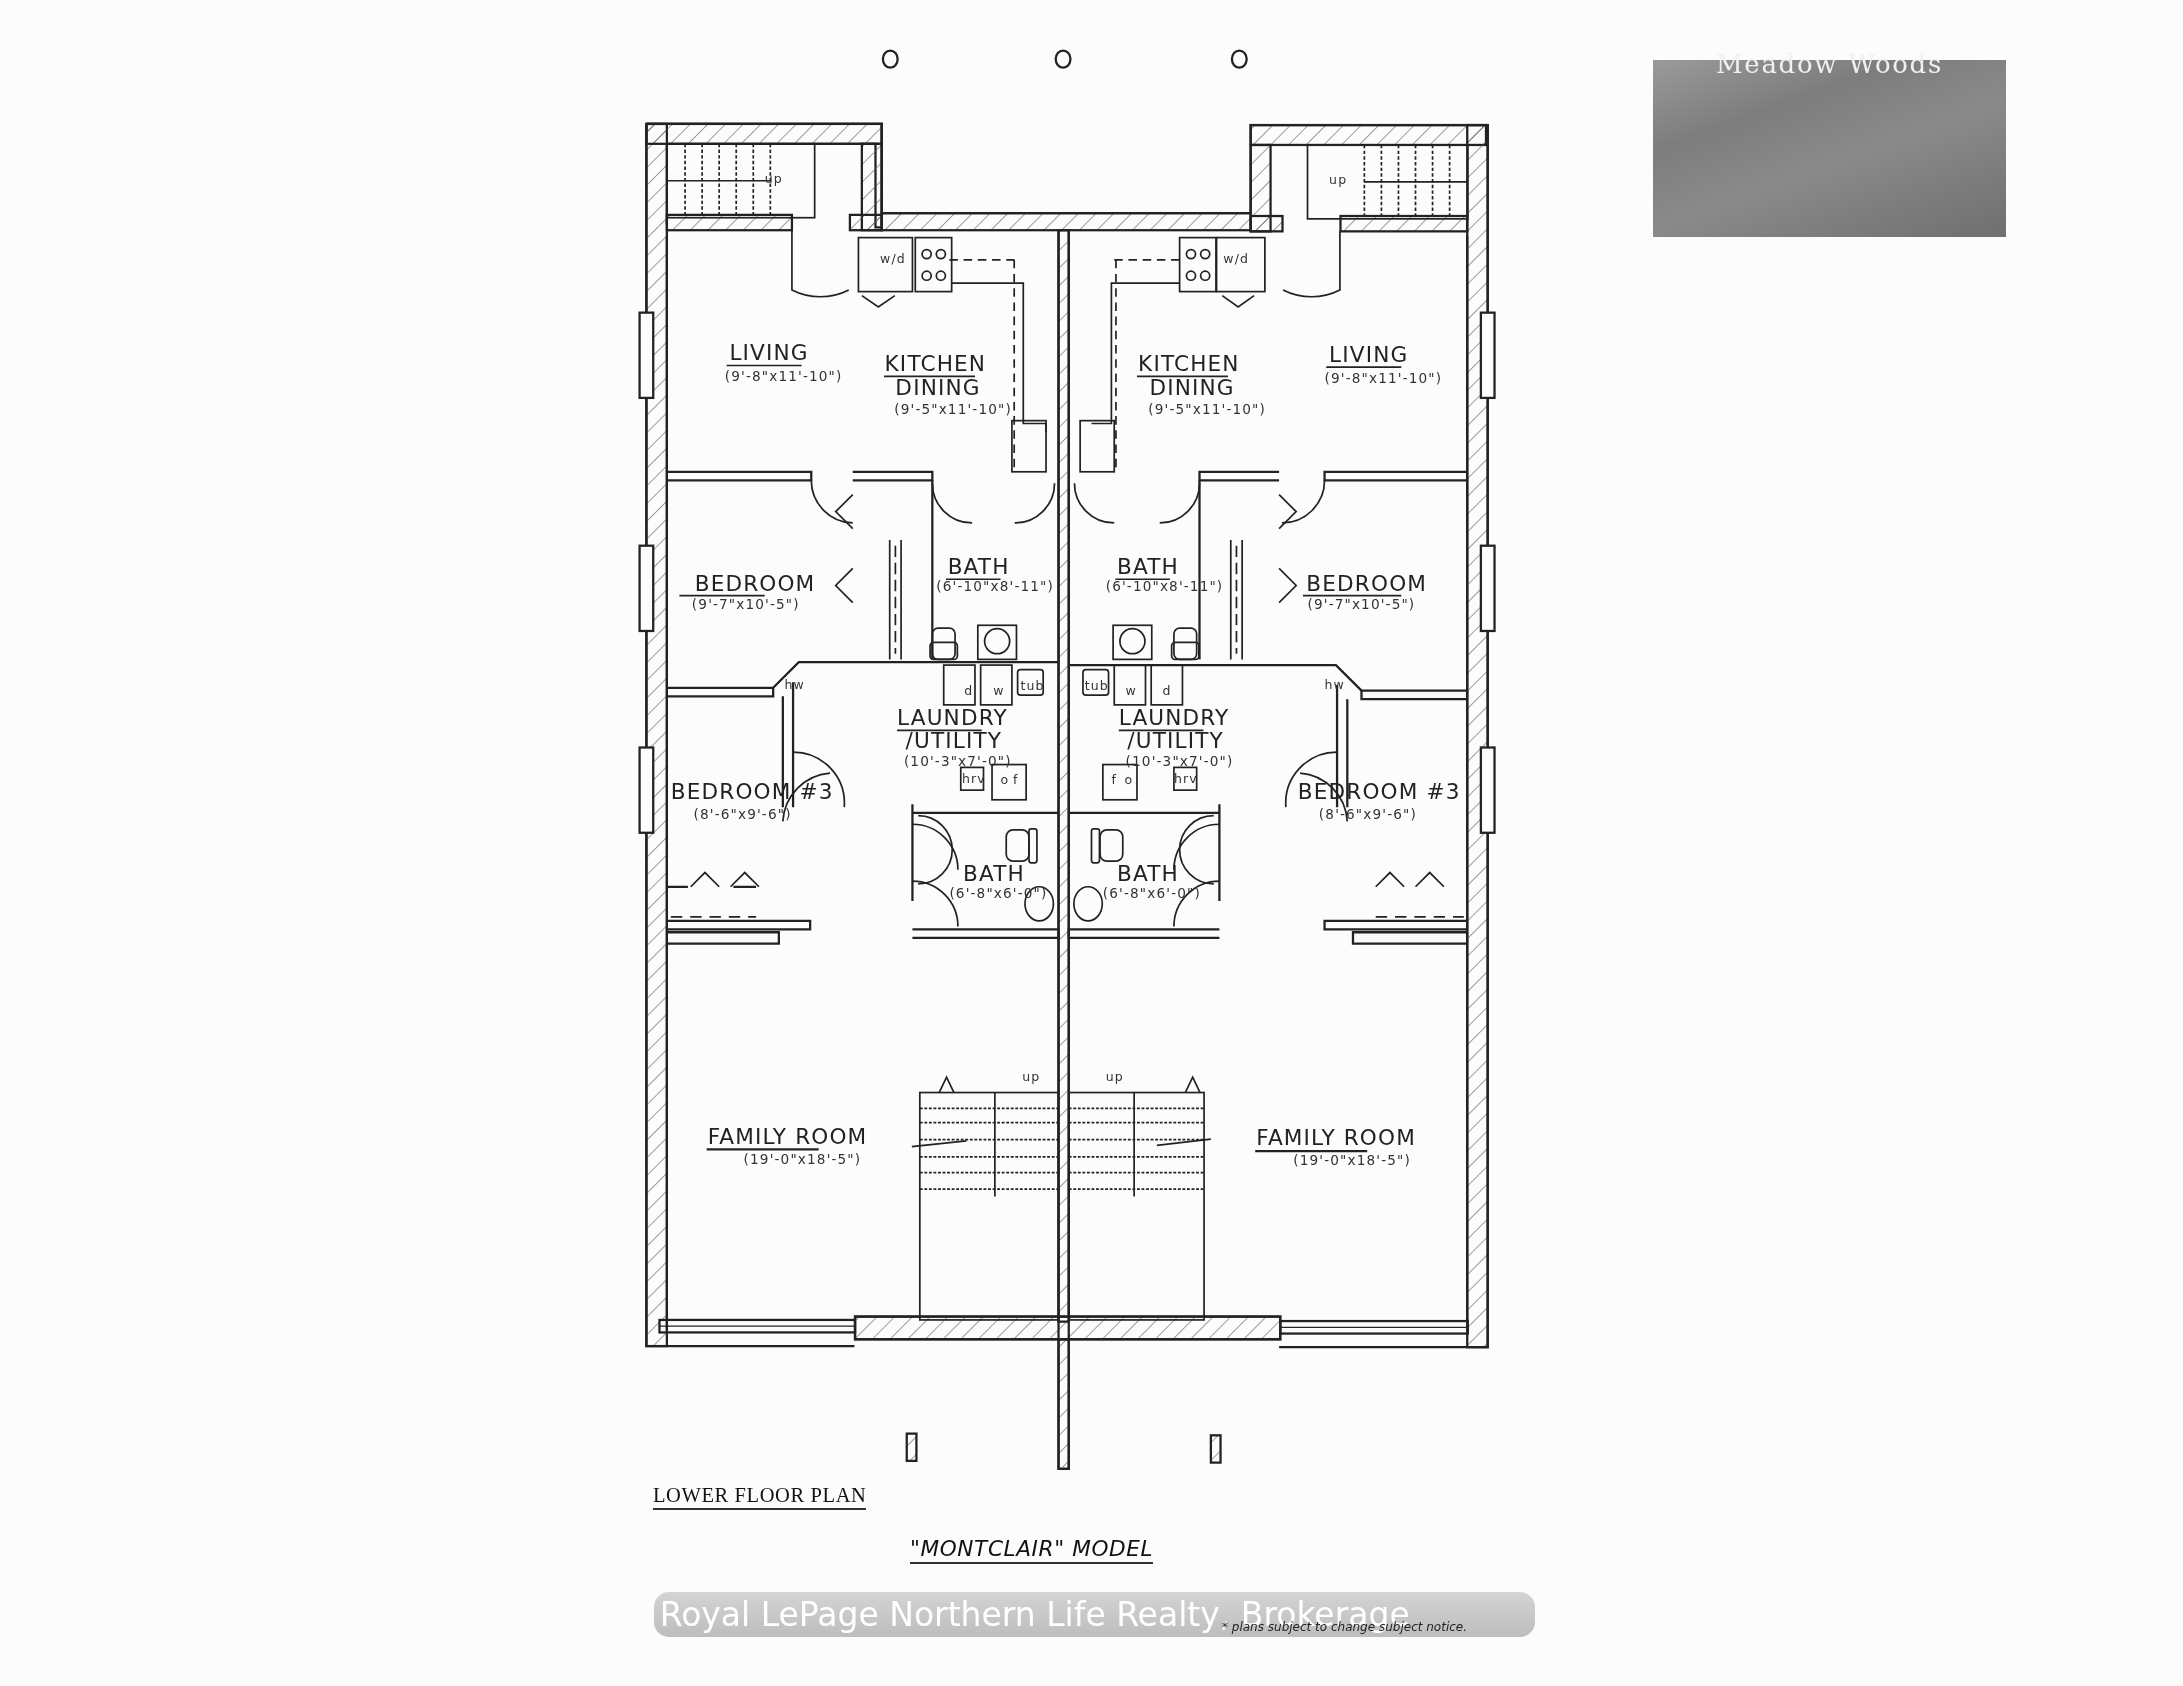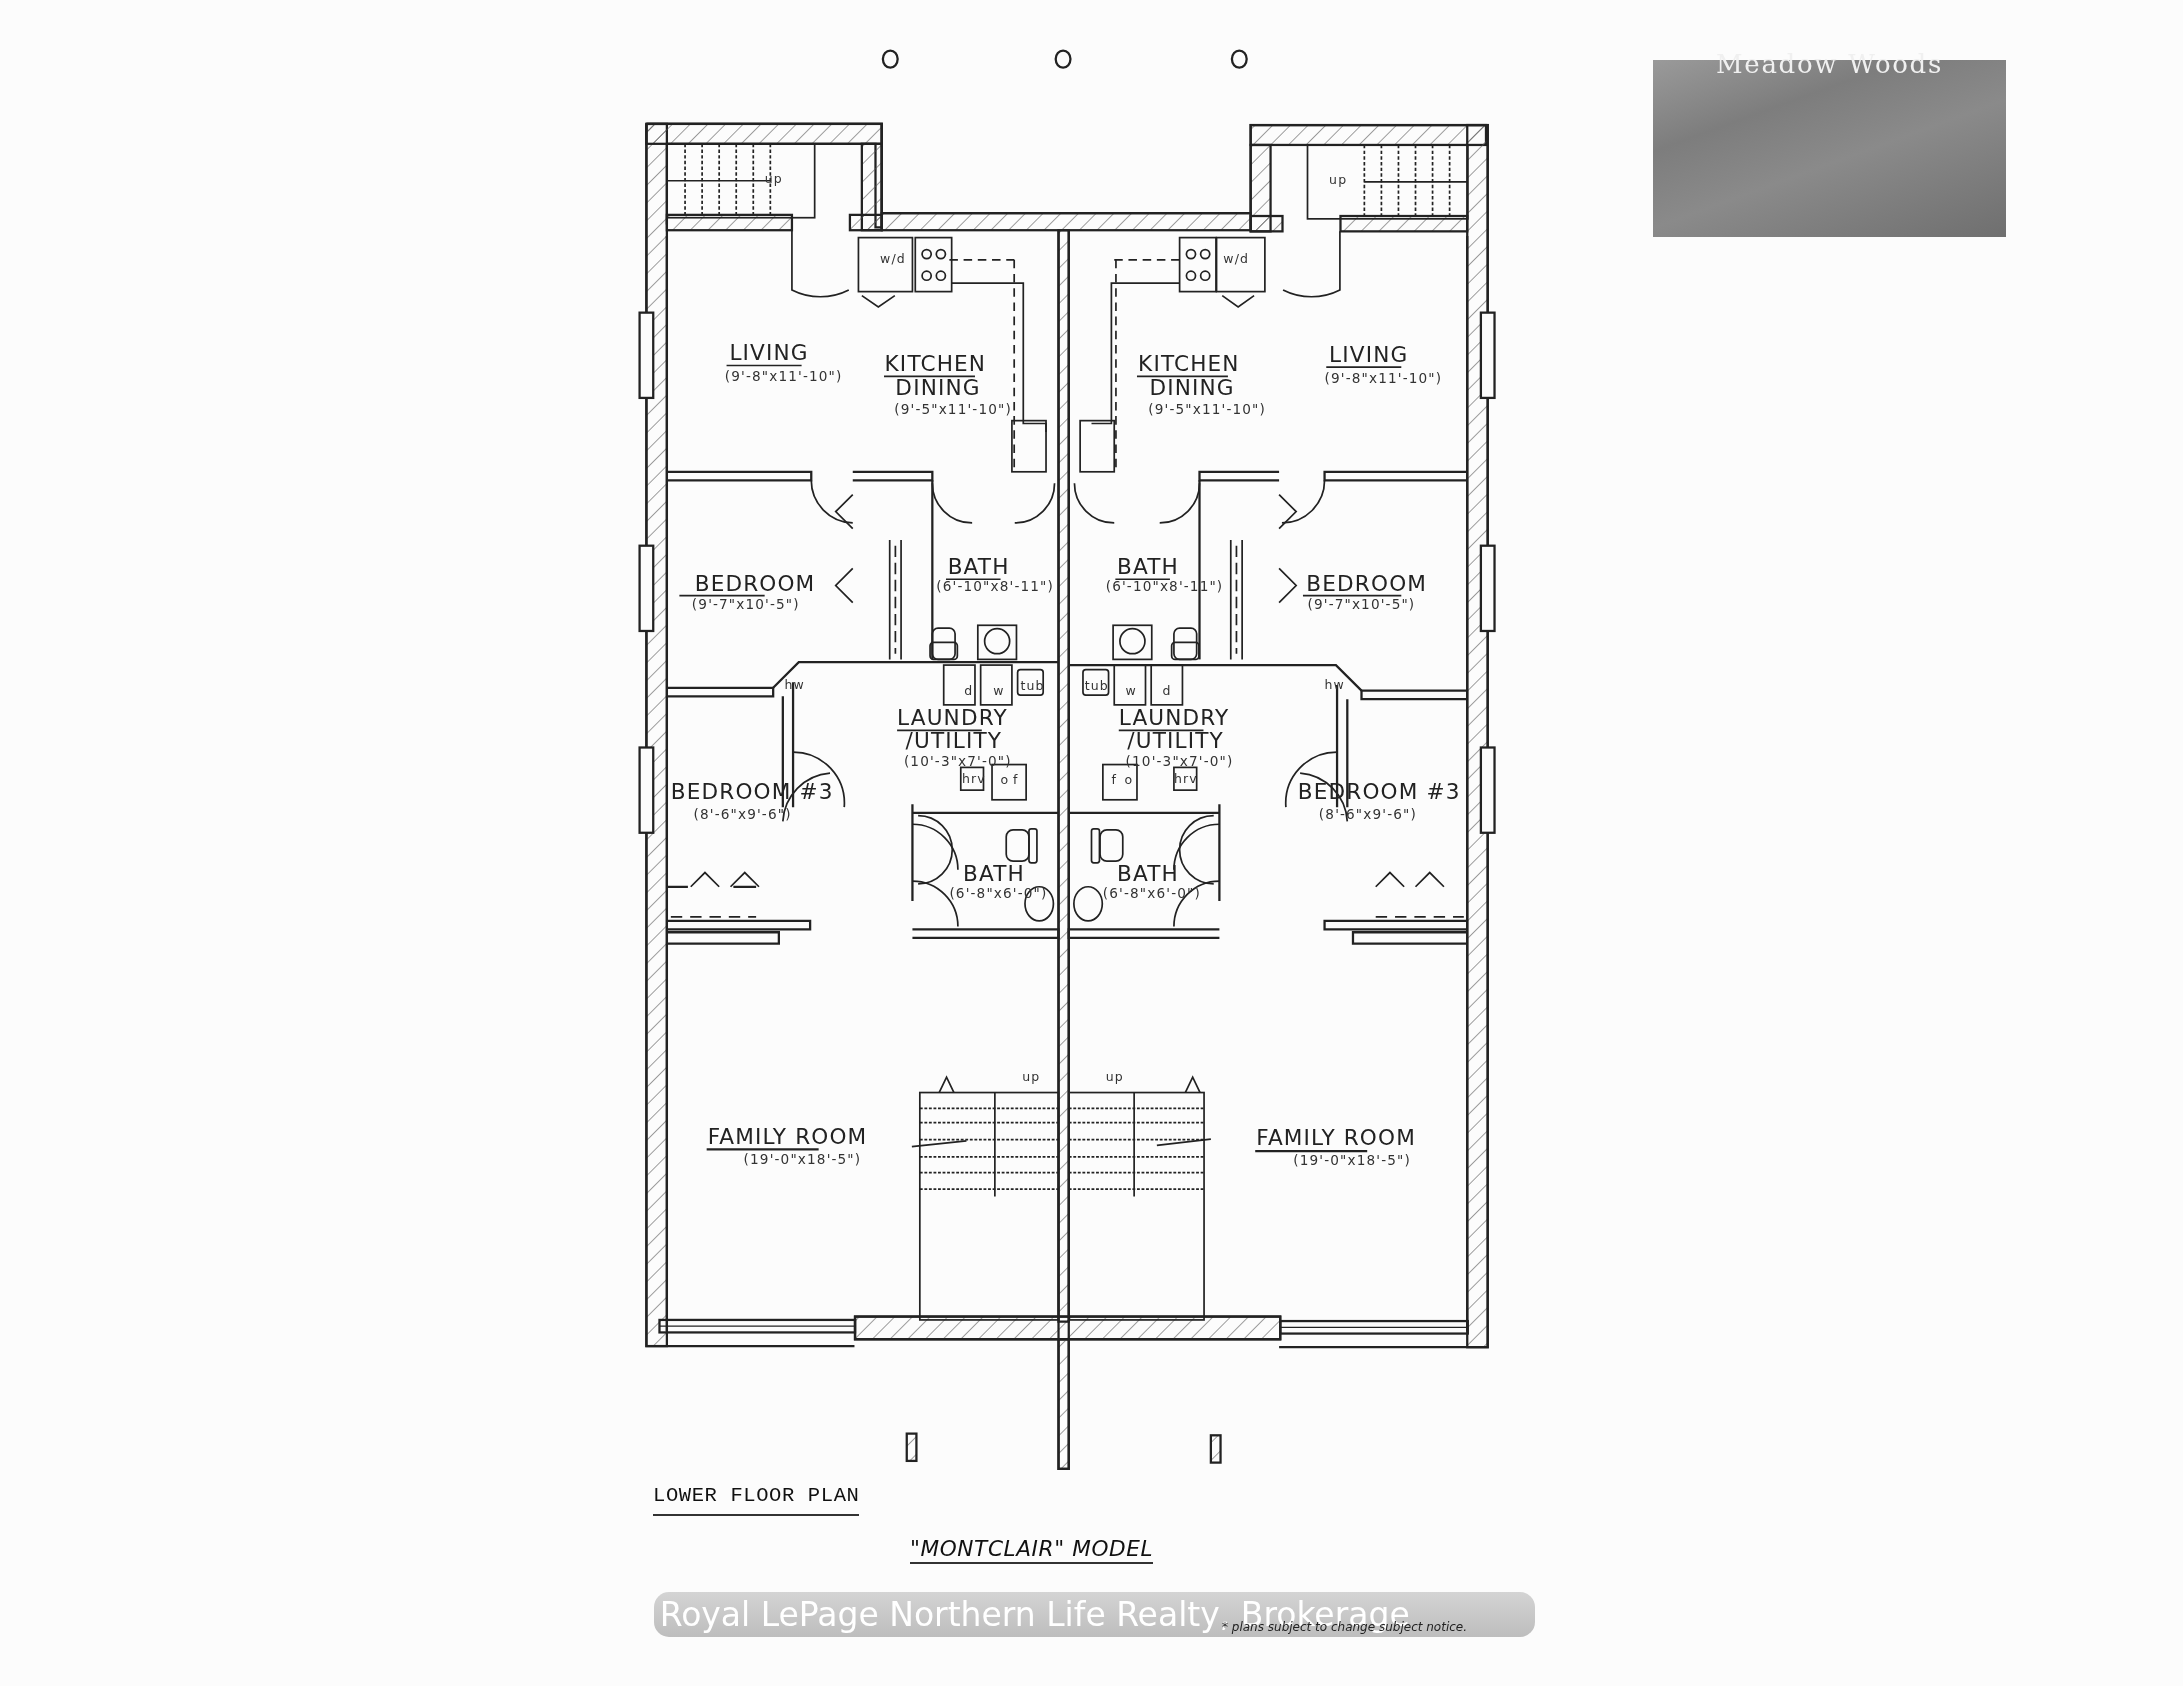--- a/index.html
+++ b/index.html
@@ -16,21 +16,21 @@
     display:flex; align-items:flex-start; justify-content:center;
   }
   .logo-text { font-family:"DejaVu Serif", serif; color:#f0f0f0; font-size:26px; letter-spacing:1.7px; margin-top:-11.4px; }
   .watermark-band {
     position:absolute; left:654px; top:1592px; width:881px; height:45px;
     background:linear-gradient(180deg,#d4d4d4,#bdbdbd);
     display:flex; align-items:center; padding-left:5.7px; box-sizing:border-box;border-radius:15px;
   }
   .watermark-text { font-family:"DejaVu Sans", sans-serif; font-size:33px; color:#ffffff; white-space:nowrap; }
   .disclaimer { position:absolute; left:1222px; top:1620px; font-family:"DejaVu Sans", sans-serif; font-size:12px; color:#222; font-style:italic; white-space:nowrap; }
-  .title-lower { position:absolute; left:653px; top:1484px; font-family:Liberation Mono, monospace; font-size:20.5px; color:#111; border-bottom:2.8px solid #333; padding-bottom:7px; letter-spacing:0.6px; }
+  .title-lower { position:absolute; left:653px; top:1484px; font-family:Liberation Serif, serif; font-size:20.5px; color:#111; border-bottom:2.8px solid #333; padding-bottom:1px; letter-spacing:0.6px; }
   .title-model { position:absolute; left:910px; top:1536px; font-family:"DejaVu Sans", sans-serif; font-size:21.6px; color:#111; font-style:italic; border-bottom:2.8px solid #333; padding-bottom:1.1px; letter-spacing:0.6px; }
 </style>
 </head>
 <body>
 
 <div id="page">
 
 <svg width="2183" height="1686" viewBox="0 0 3840 2966">
   <defs>
     <pattern id="hatch" patternUnits="userSpaceOnUse" width="22" height="22" patternTransform="rotate(45)">

